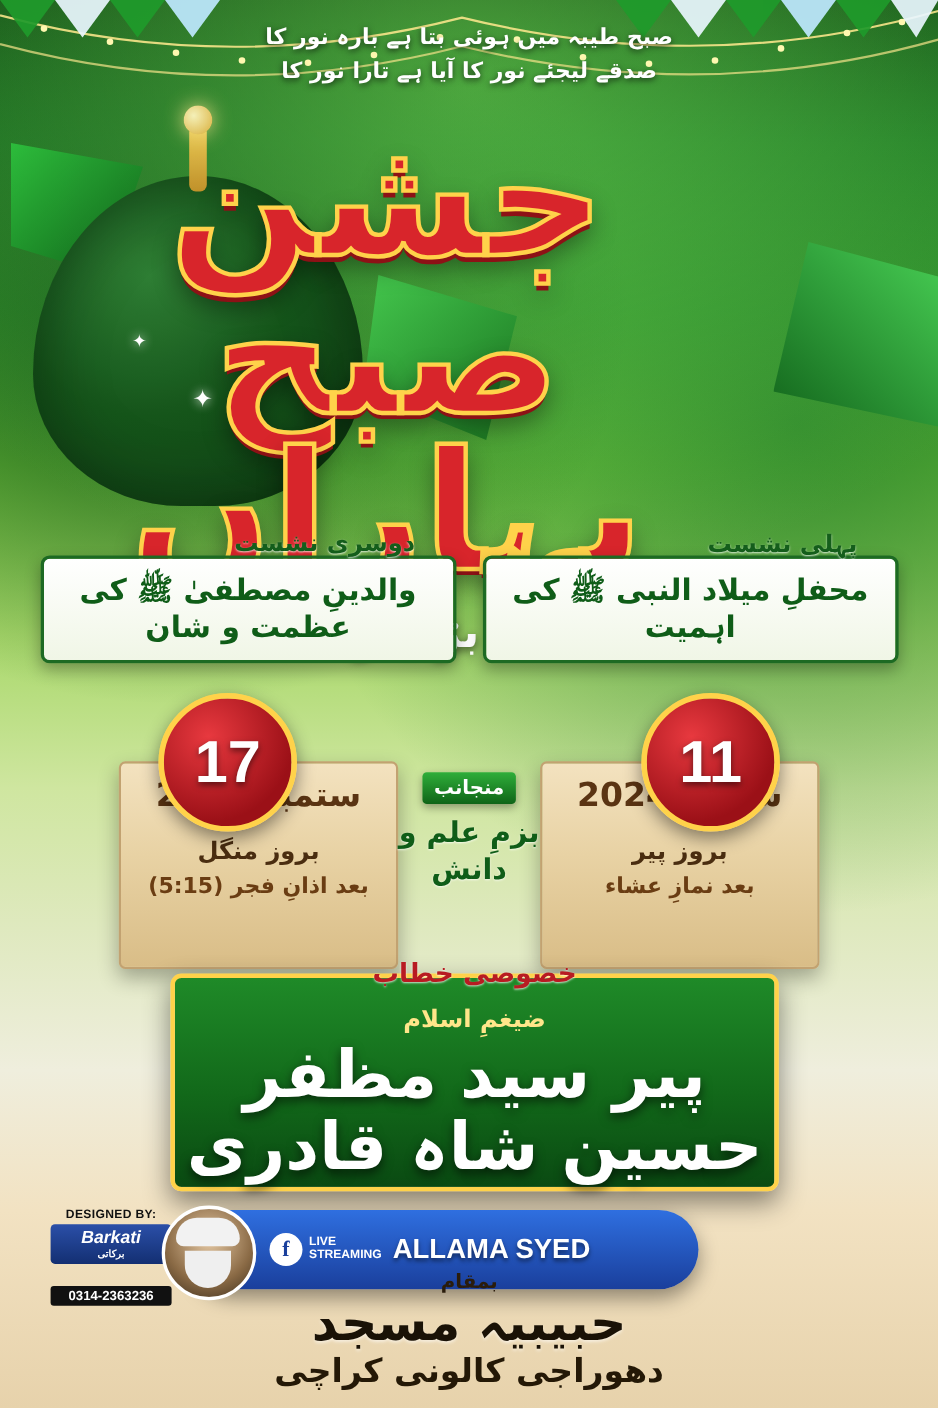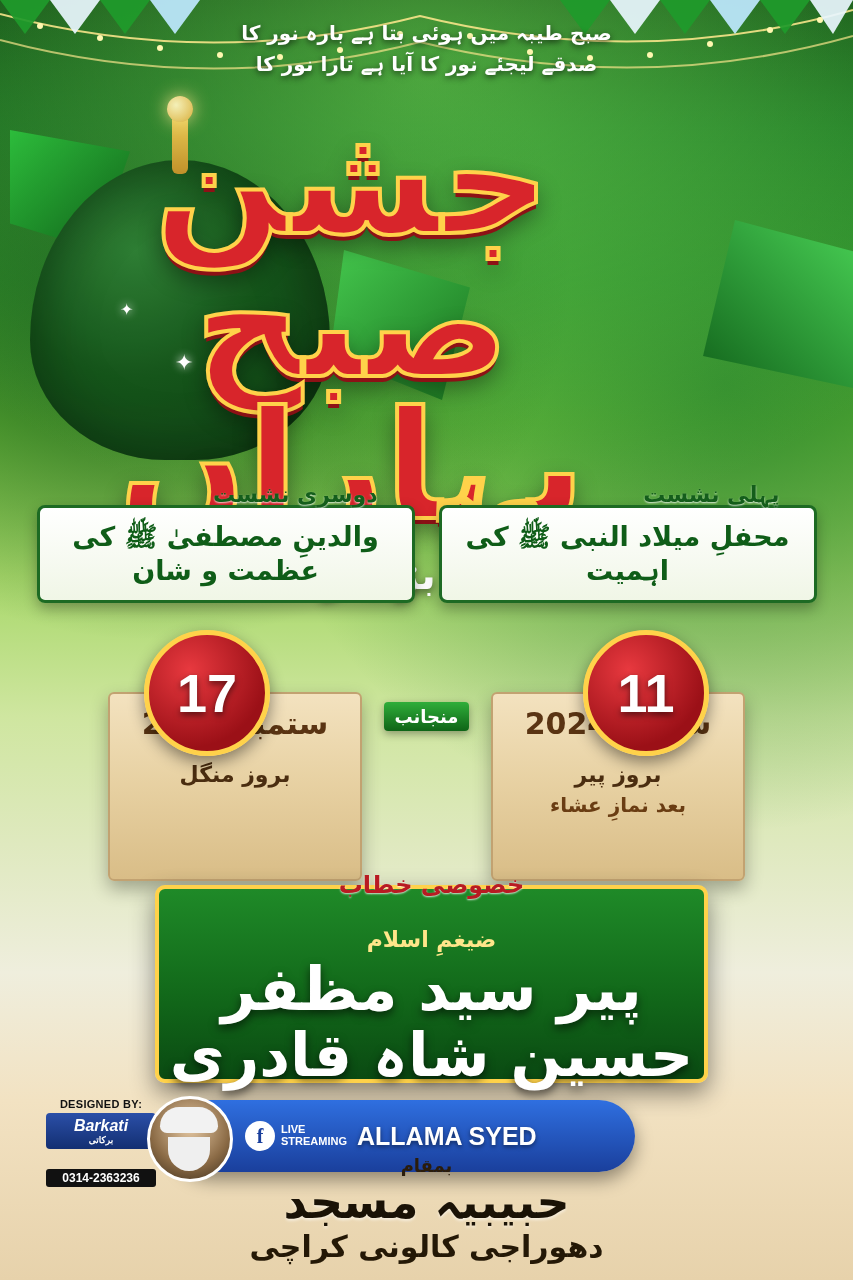--- a/index.html
+++ b/index.html
@@ -138,21 +138,21 @@
     background:linear-gradient(180deg,#1f8a28 0%,#12691a 55%,#0a4a12 100%);
     border:4px solid #ffd24a;border-radius:10px;
     box-shadow:0 10px 24px rgba(0,0,0,.45);
     direction:rtl;text-align:center;
   }
   .khitab{
     position:absolute;top:-18px;left:50%;transform:translateX(-50%);
     font-family:"DejaVu Sans", sans-serif;font-size:24px;font-weight:700;color:#b81b22;
     text-shadow:0 1px 2px rgba(255,255,255,.8);
   }
-  .zeegham{margin-top:38px;font-family:"DejaVu Sans", sans-serif;font-size:22px;font-weight:700;color:#ffe68a;}
+  .zeegham{margin-top:26px;font-family:"DejaVu Sans", sans-serif;font-size:22px;font-weight:700;color:#ffe68a;}
   .speaker-name{
     margin-top:4px;font-family:"DejaVu Sans", sans-serif;font-size:60px;font-weight:700;color:#ffffff;
     line-height:1.1;text-shadow:0 4px 10px rgba(0,0,0,.6);
   }
 
   
   .designer{
     position:absolute;left:46px;top:1098px;width:110px;text-align:center;
     font-family:"Liberation Sans", sans-serif;
   }
@@ -276,26 +276,28 @@
         <div class="scroll-day">بروز پیر</div>
         <div class="scroll-time">بعد نمازِ عشاء</div>
       </div>
     </div>
     <div class="badge badge-16">11</div>
 
     <div class="scroll scroll-17">
       <div class="scroll-inner">
         <div class="scroll-date">ستمبر 2024</div>
         <div class="scroll-day">بروز منگل</div>
+        <div class="scroll-time">بعد اذانِ فجر (5:15)</div>
       </div>
     </div>
     <div class="badge badge-17">17</div>
 
     <div class="center-flag">
       <div class="ribbon">منجانب</div>
+      <div class="bazm">بزمِ علم و دانش</div>
     </div>
   </div>
 
   <div class="speaker-panel">
     <div class="khitab">خصوصی خطاب</div>
     <div class="zeegham">ضیغمِ اسلام</div>
     <div class="speaker-name">پیر سید مظفر حسین شاہ قادری</div>
   </div>
 
   <div class="designer">

